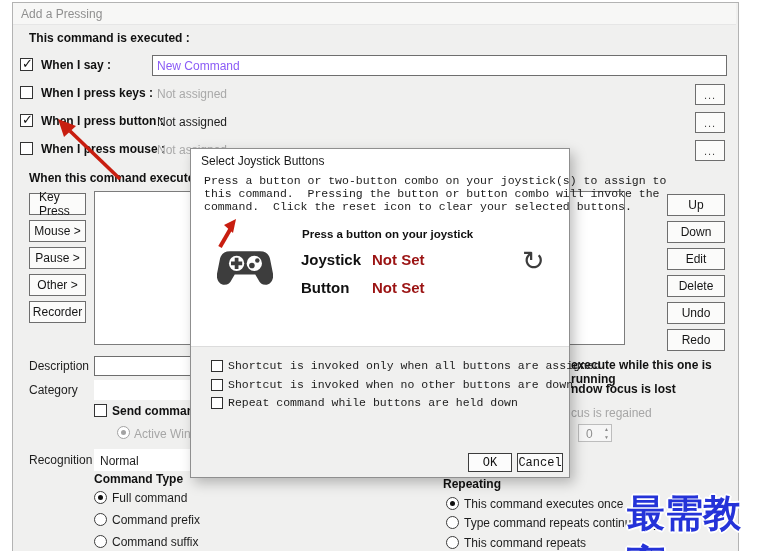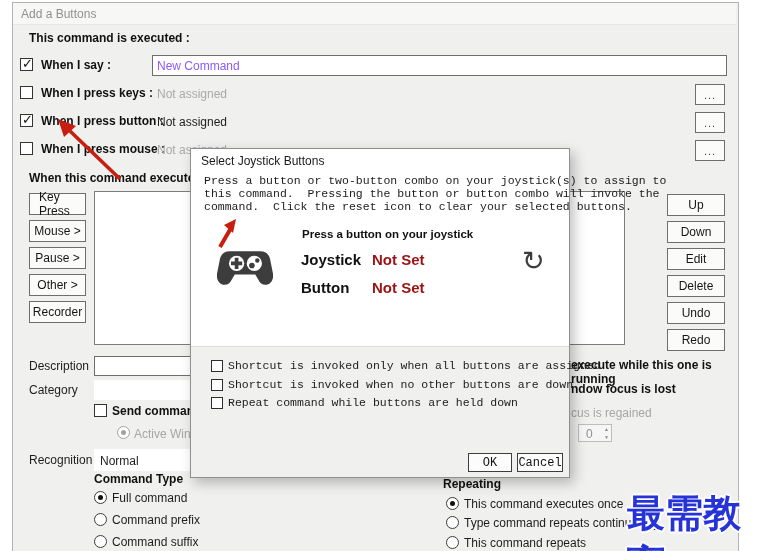--- a/index.html
+++ b/index.html
@@ -55,21 +55,21 @@
       font-size:38px;font-weight:700;color:#2533d8;
       text-shadow:-2px 0 0 #fff,2px 0 0 #fff,0 -2px 0 #fff,0 2px 0 #fff,-1px -1px 0 #fff,1px 1px 0 #fff,-1px 1px 0 #fff,1px -1px 0 #fff;}
 </style>
 </head>
 <body>
 
 <div class="stage">
 
   <div class="abs win"></div>
   <div class="abs titlebar"></div>
-  <div class="abs wtitle">Add a Buttons</div>
+  <div class="abs wtitle">Add a Pressing</div>
 
   <div class="abs hdr" style="left:29px;top:31px;">This command is executed :</div>
 
   <div class="abs cb checked" style="left:20px;top:58px;"></div>
   <div class="abs lblb" style="left:41px;top:58px;">When I say :</div>
   <input class="abs tinput" style="left: 152px; top: 55px; width: 575px; height: 21px;" value="New Command">
 
   <div class="abs cb" style="left:20px;top:86px;"></div>
   <div class="abs lblb" style="left:41px;top:86px;">When I press keys :</div>
   <div class="abs valdis" style="left:157px;top:87px;">Not assigned</div>

